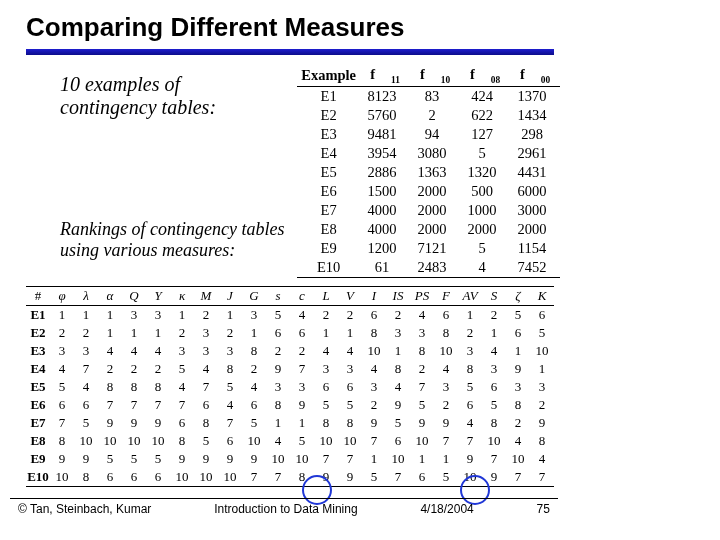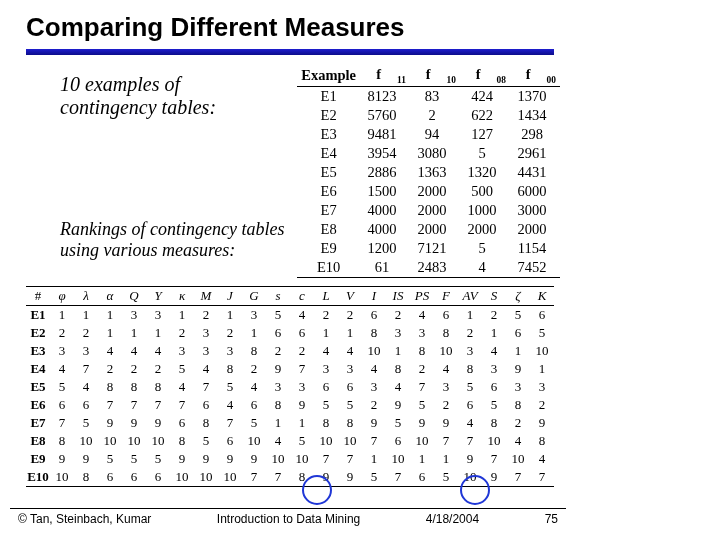--- a/index.html
+++ b/index.html
@@ -49,21 +49,21 @@
     font-size: 18px;
   }
   .ct-table {
     border-collapse: collapse;
     font-family: "Times New Roman", serif;
     font-size: 14.5px;
     margin-left: 8px;
   }
   .ct-table th, .ct-table td {
     padding: 1px 4px;
-    text-align: right;
+    text-align: center;
     min-width: 50px;
   }
   .ct-table th {
     border-bottom: 1.5px solid #000;
     font-weight: bold;
   }
   .ct-table td.rh {
     text-align: center;
   }
   .ct-table td.num {
@@ -101,23 +101,23 @@
   }
   .rank-table tbody tr:last-child td {
     border-bottom: 1.2px solid #000;
   }
   .rank-table td.rh {
     font-weight: bold;
   }
 
   .footer {
     position: absolute;
-    left: 0; right: 4px; bottom: 6px;
+    left: 0; right: 12px; bottom: 6px;
     border-top: 1.5px solid #000;
-    margin: 8px 10px;
+    margin: 18px 10px;
     padding: 3px 8px 0 8px;
     display: flex;
     justify-content: space-between;
     font-family: Arial, sans-serif;
     font-size: 12px;
   }
 
   .circle {
     position: absolute;
     border: 2.5px solid #2037d6;

